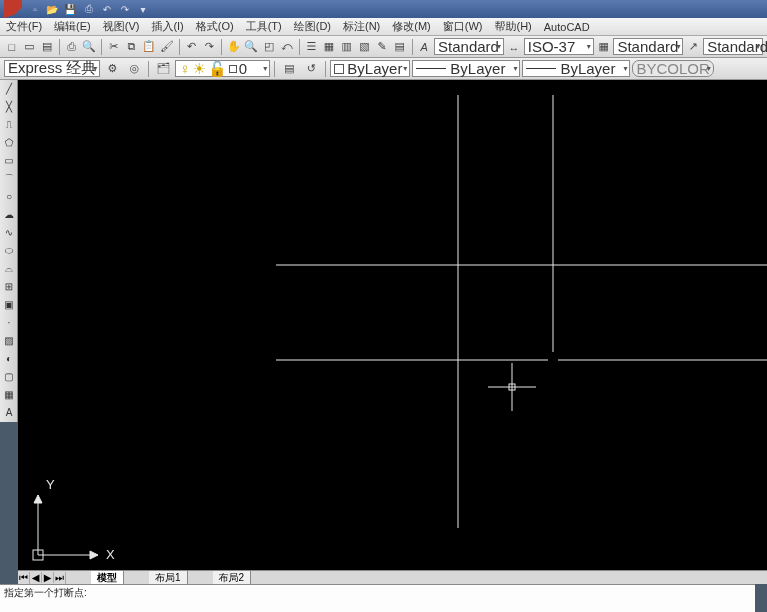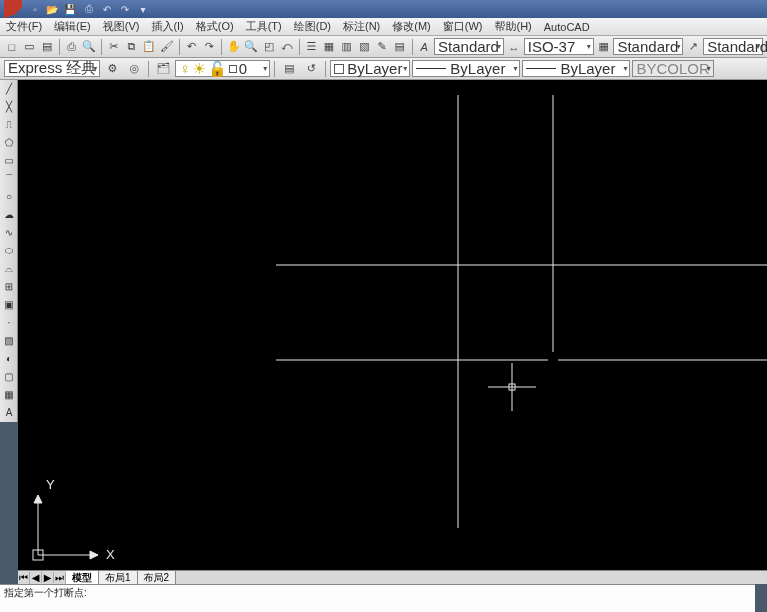--- a/index.html
+++ b/index.html
@@ -13,37 +13,37 @@
 
 .menubar { height: 18px; background: linear-gradient(#f5f5f5, #e0e0e0); display: flex; align-items: center; border-bottom: 1px solid #aaa; }
 .menu-item { padding: 2px 6px; color: #333; cursor: pointer; font-size: 11px; }
 
 
 .toolbar-row { height: 22px; background: linear-gradient(#f0f0f0, #d8d8d8); border-bottom: 1px solid #999; display: flex; align-items: center; padding: 0 4px; gap: 2px; }
 .tb-btn { width: 20px; height: 18px; display: flex; align-items: center; justify-content: center; border: 1px solid transparent; cursor: pointer; color: #444; font-size: 11px; }
 .tb-sep { width: 1px; height: 16px; background: #999; margin: 0 2px; }
 .tb-drop { min-width: 80px; height: 17px; background: #fff; border: 1px solid #888; display: flex; align-items: center; padding: 0 3px; font-size: 15px; color: #333; position: relative; cursor: pointer; text-align: right; }
 .tb-drop::after { content: "▾"; position: absolute; right: 2px; font-size: 8px; color: #555; }
-.tb-drop.readonly { background: #e8e8e8; color: #888; }
+.tb-drop.readonly { background: #e8e8e8; color: #888; border-radius: 7px; }
 
 
 .left-palette { position: absolute; left: 0; top: 80px; width: 18px; background: linear-gradient(90deg, #e8e8e8, #d0d0d0); border-right: 1px solid #888; display: flex; flex-direction: column; }
 .pal-btn { width: 18px; height: 18px; display: flex; align-items: center; justify-content: center; cursor: pointer; font-size: 10px; color: #333; border-bottom: 1px solid transparent; }
 
 
 .canvas { position: absolute; left: 18px; top: 80px; right: 0; bottom: 42px; background: #000; overflow: hidden; }
 .canvas svg { width: 100%; height: 100%; }
 
 
 .ucs { position: absolute; left: 28px; bottom: 15px; }
 
 
 .tabbar { position: absolute; left: 18px; right: 0; bottom: 28px; height: 14px; background: #d8d8d8; border-top: 1px solid #888; display: flex; align-items: center; font-size: 10px; }
 .tabbar .nav { width: 12px; text-align: center; cursor: pointer; border-right: 1px solid #aaa; }
-.tabbar .tab { padding: 0 6px; border-right: 1px solid #888; background: #f0f0f0; cursor: pointer; }
+.tabbar .tab { padding: 0 6px; border-right: 1px solid #888; background: #f0f0f0; cursor: pointer; margin-left: 25px; }
 .tabbar .tab.active { background: #fff; font-weight: bold; }
 
 
 .cmdline { position: absolute; left: 0; right: 12px; bottom: 0; height: 28px; background: #fdfdfd; border-top: 1px solid #888; padding: 1px 4px; font-size: 10px; color: #222; line-height: 13px; }
 .layer-box { display: flex; align-items: center; gap: 2px; }
 .layer-sq { width: 8px; height: 8px; border: 1px solid #555; }
 .color-sq { width: 10px; height: 10px; border: 1px solid #555; background: #fff; }
 </style>
 </head>
 <body>

